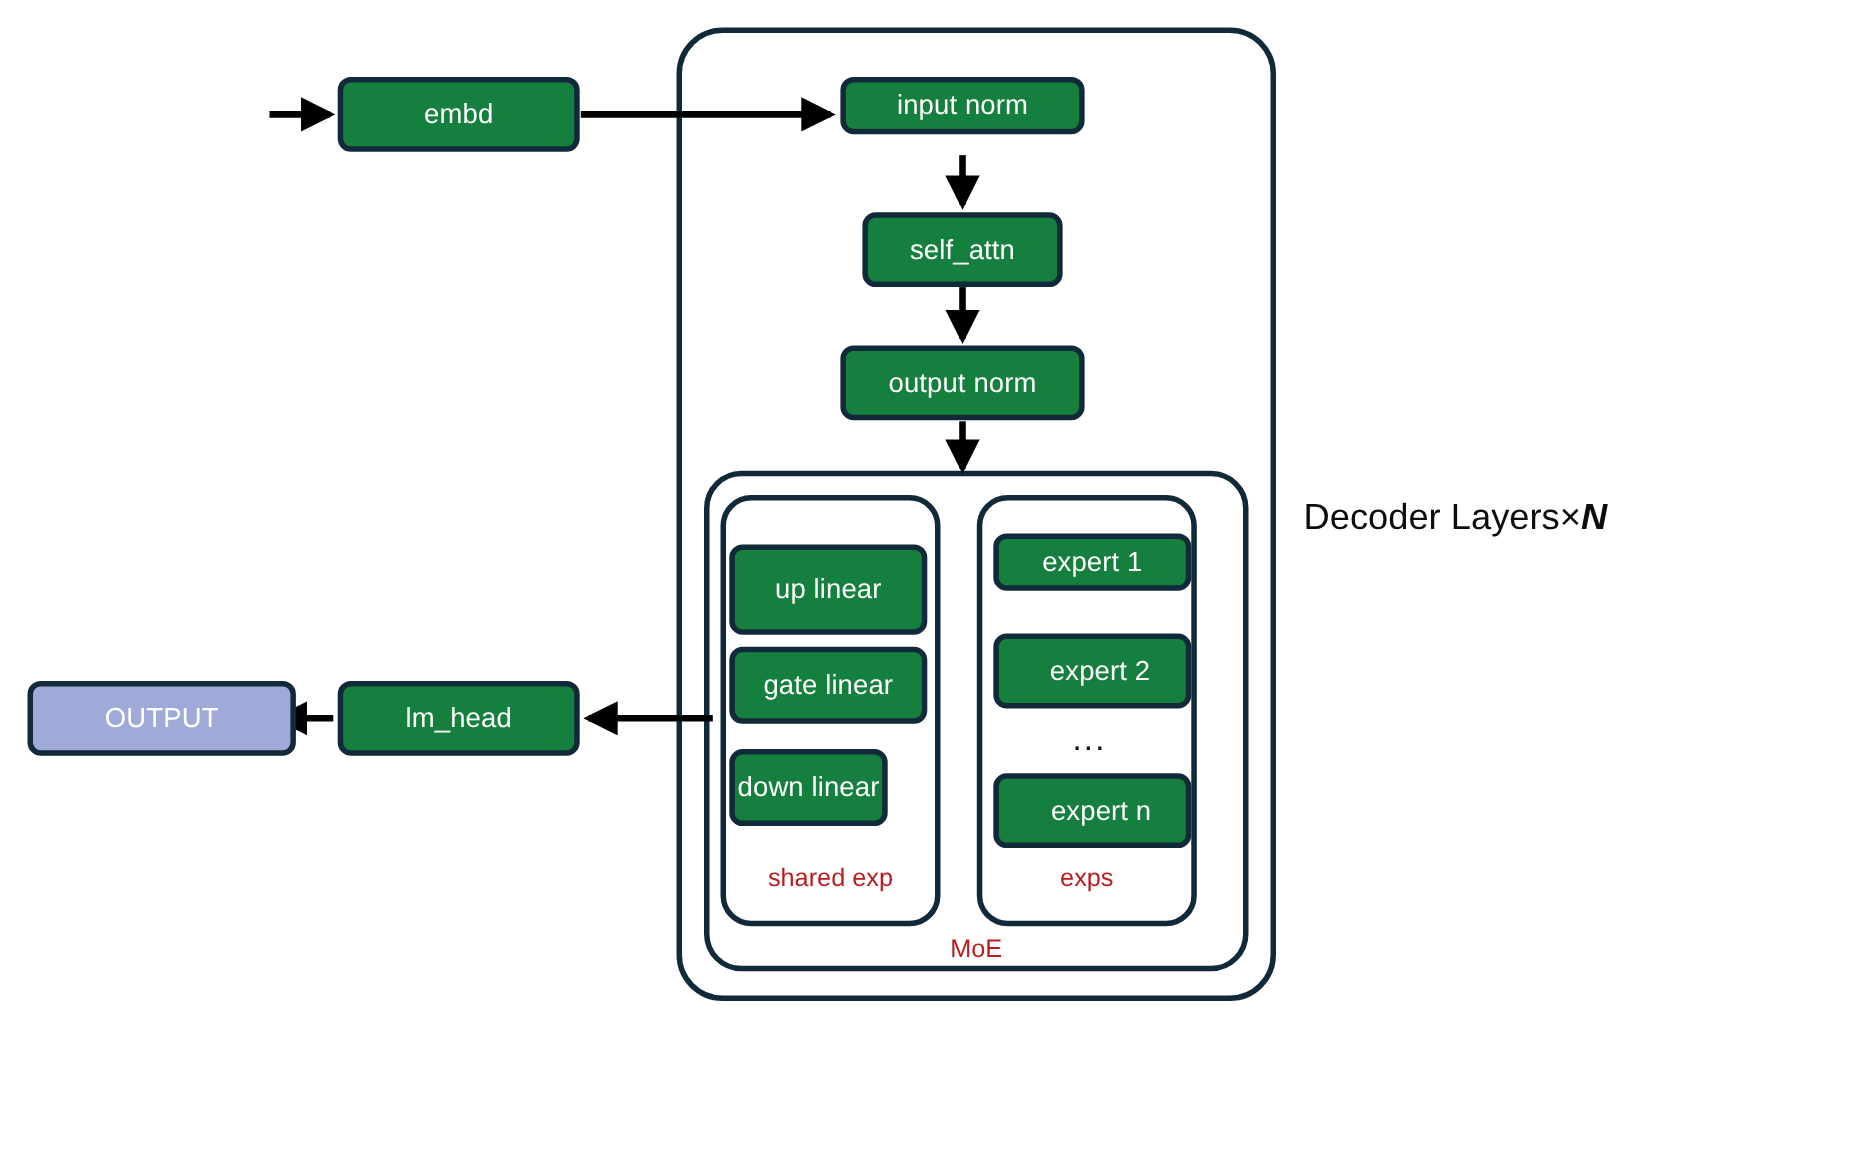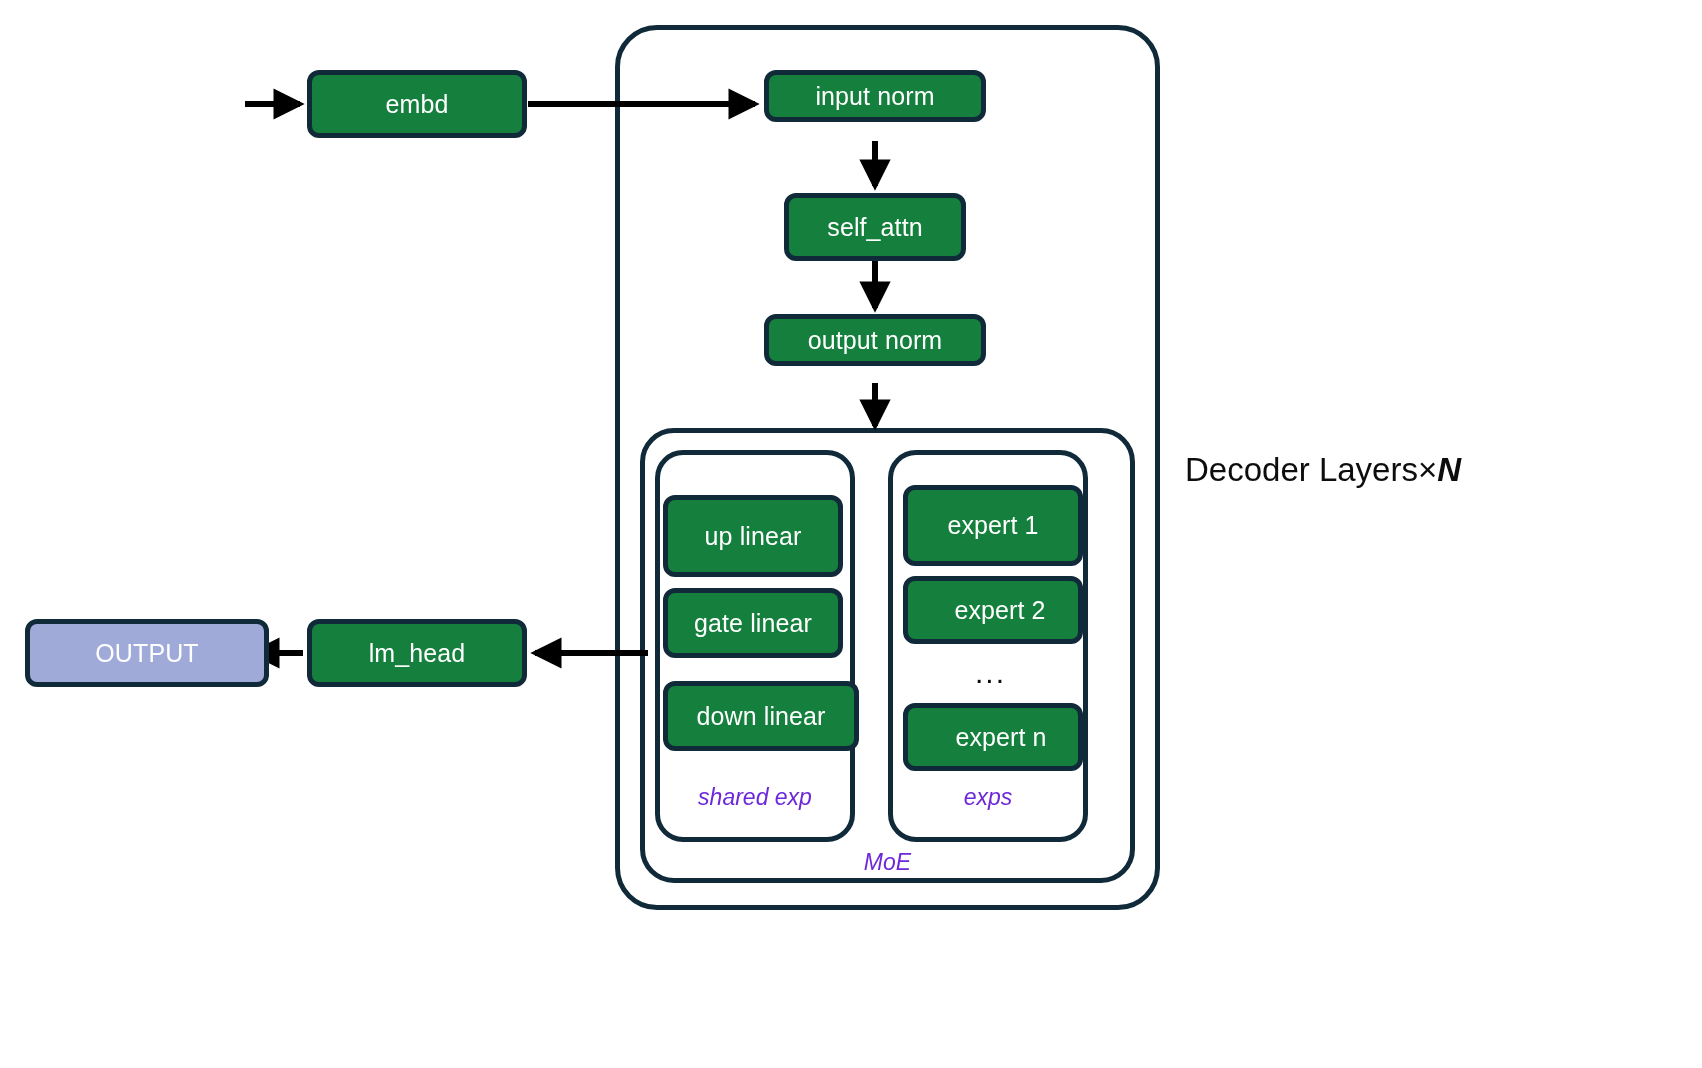--- a/index.html
+++ b/index.html
@@ -45,27 +45,26 @@
     background: transparent;
     border: 5px solid #102a3a;
     border-radius: 42px;
   }
   .container.inner  { border-radius: 34px; border-width: 5px; }
   .container.leaf   { border-radius: 28px; border-width: 5px; }
 
   
   .caption {
     position: absolute;
-    color: #6d28d9;
+    color: #b91c1c;
     font-size: 23px;
     line-height: 1;
     text-align: center;
     white-space: nowrap;
     user-select: none;
-    font-style: italic;
   }
 
   
   .sidelabel {
     position: absolute;
     color: #0d0d0d;
     font-size: 33px;
     line-height: 1;
     white-space: nowrap;
     user-select: none;
@@ -134,29 +133,29 @@
     <path class="wire" d="M 303 653 L 253 653" marker-end="url(#ah)"></path>
   </svg>
 
 
   <div class="node salmon" style="left:307px; top:70px; width:220px; height:68px;">embd</div>
 
   <div class="node salmon" style="left:764px; top:70px; width:222px; height:52px;">input norm</div>
 
   <div class="node salmon" style="left:784px; top:193px; width:182px; height:68px;">self_attn</div>
 
-  <div class="node salmon" style="left:764px; top:314px; width:222px; height:52px;">output norm</div>
+  <div class="node salmon" style="left:764px; top:314px; width:222px; height:68px;">output norm</div>
 
   <div class="node salmon" style="left:663px; top:495px; width:180px; height:82px;">up linear</div>
 
   <div class="node salmon" style="left:663px; top:588px; width:180px; height:70px;">gate linear</div>
 
-  <div class="node salmon" style="left:663px; top:681px; width:196px; height:70px;">down linear</div>
+  <div class="node salmon" style="left:663px; top:681px; width:144px; height:70px;">down linear</div>
 
-  <div class="node salmon" style="left:903px; top:485px; width:180px; height:81px;">expert 1</div>
+  <div class="node salmon" style="left:903px; top:485px; width:180px; height:52px;">expert 1</div>
 
   <div class="node salmon" style="left:903px; top:576px; width:180px; height:68px;padding-left:14px;">expert 2</div>
 
   <div class="ellipsis" style="left:975px; top:658px;">...</div>
 
   <div class="node salmon" style="left:903px; top:703px; width:180px; height:68px;padding-left:16px;">expert n</div>
 
   <div class="node salmon" style="left:307px; top:619px; width:220px; height:68px;">lm_head</div>
 
   <div class="node blue" style="left:25px; top:619px; width:244px; height:68px;">OUTPUT</div>

